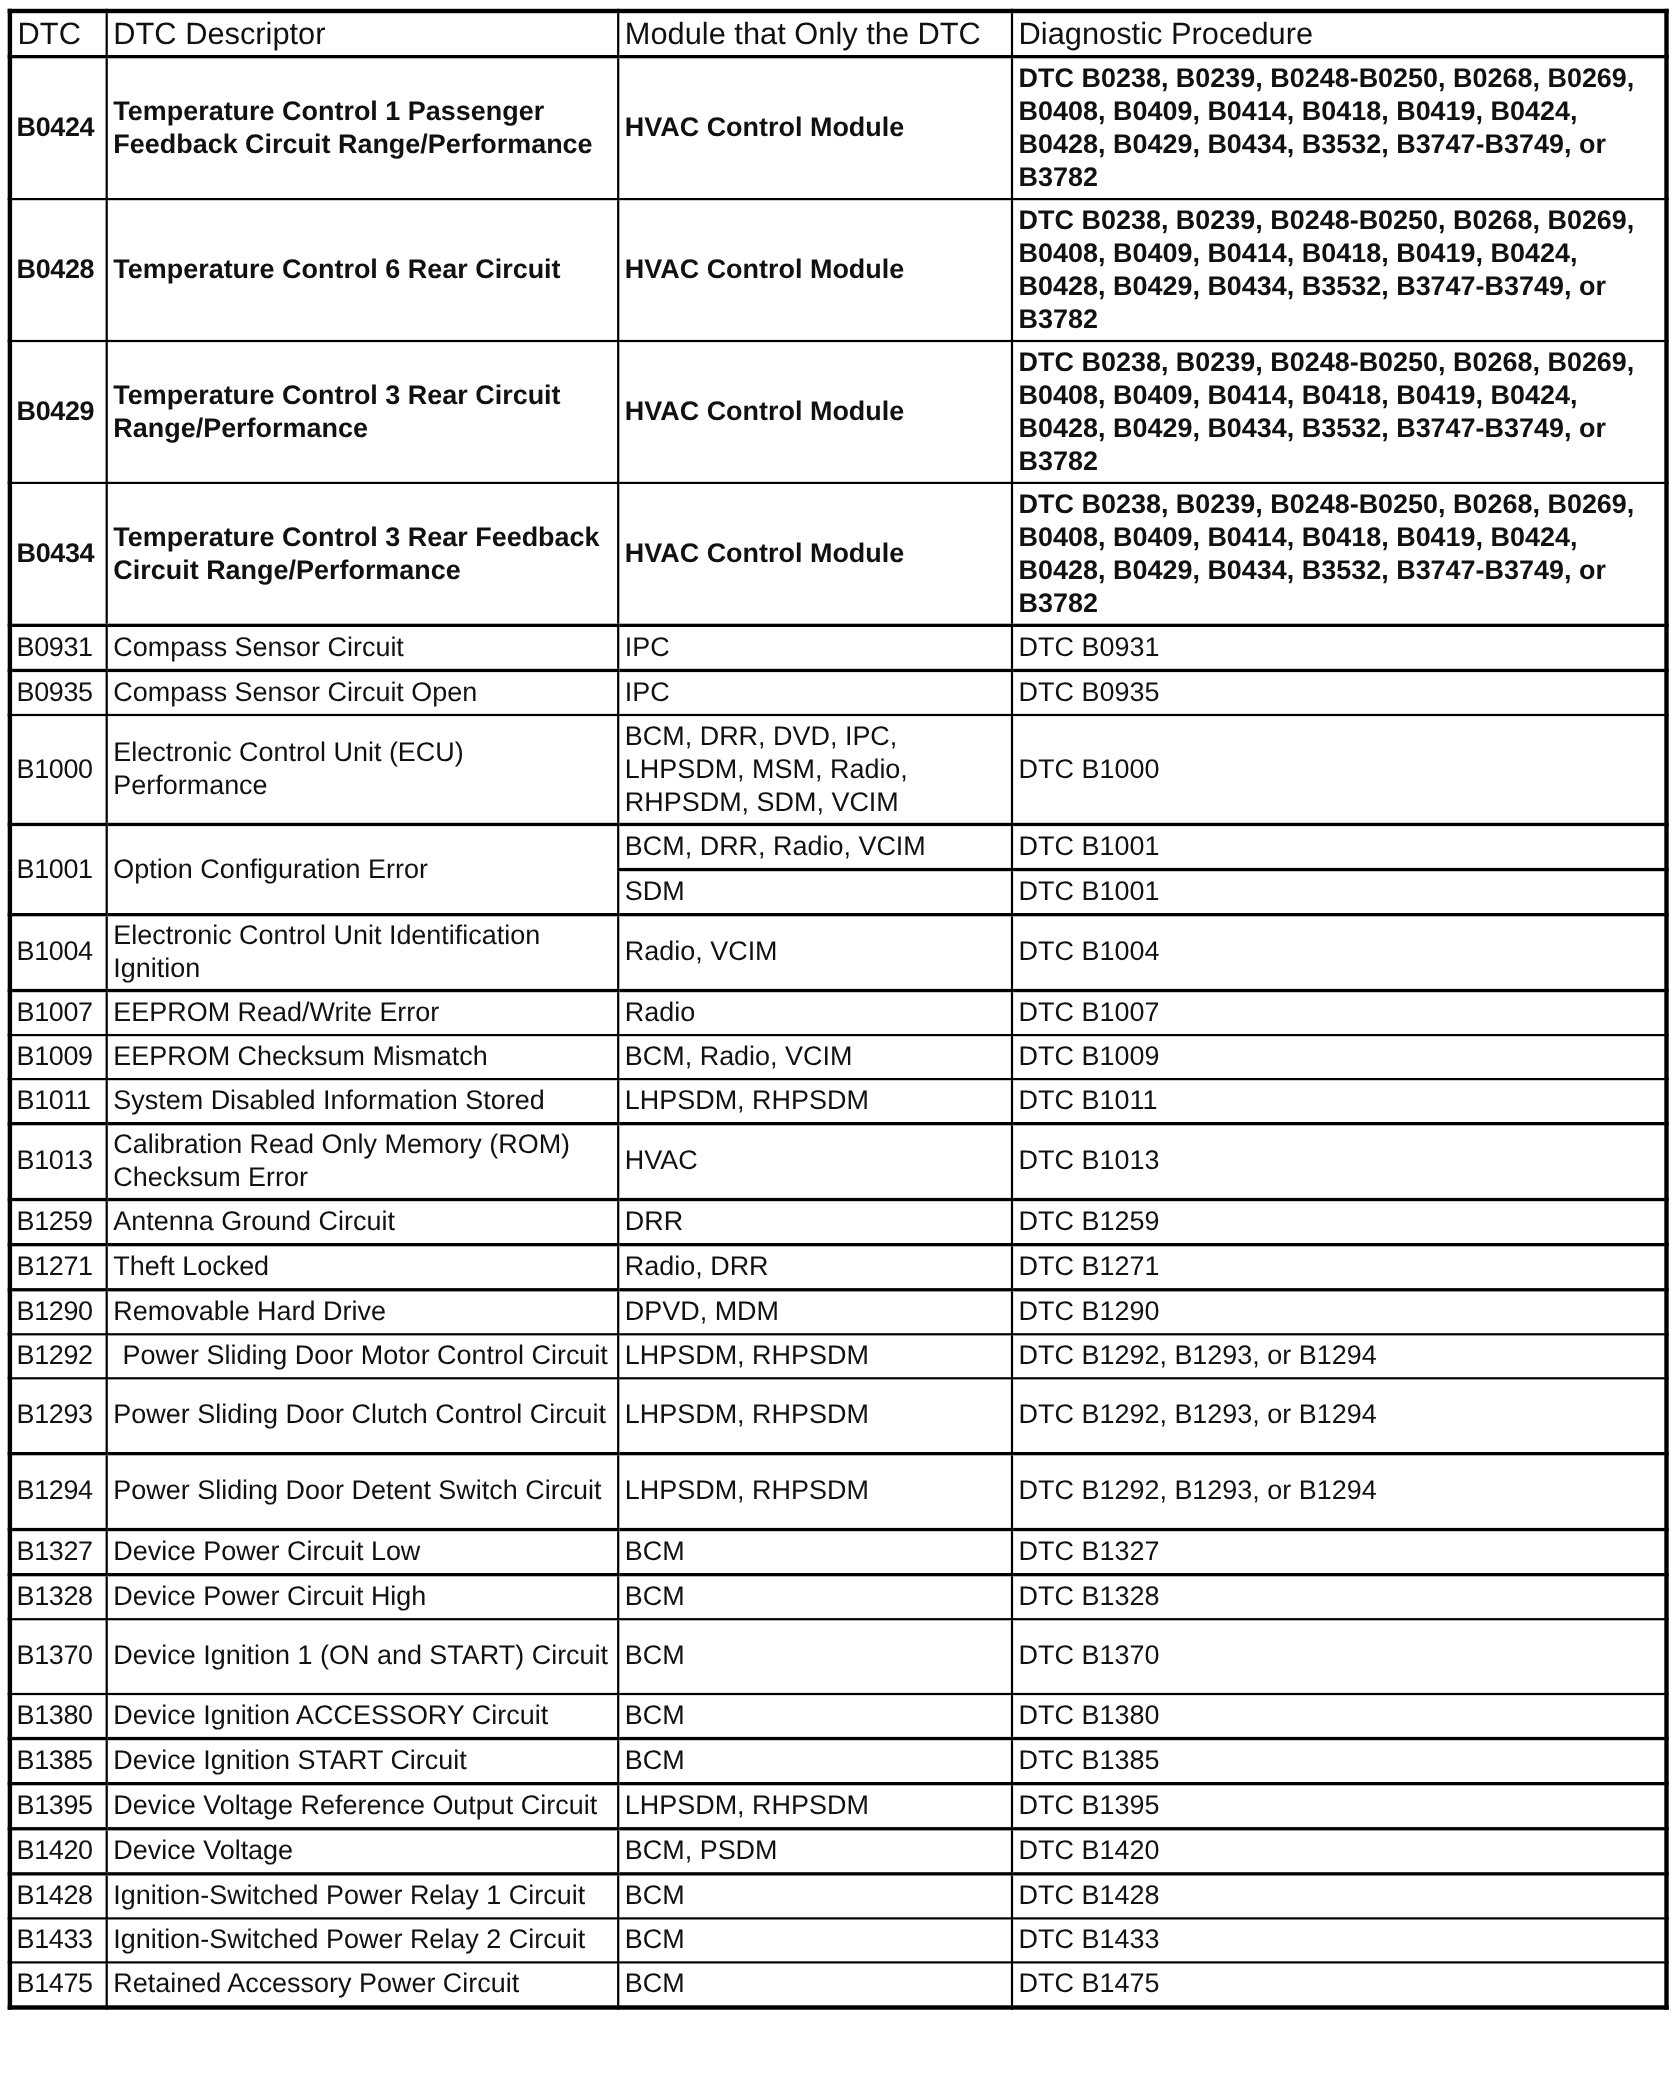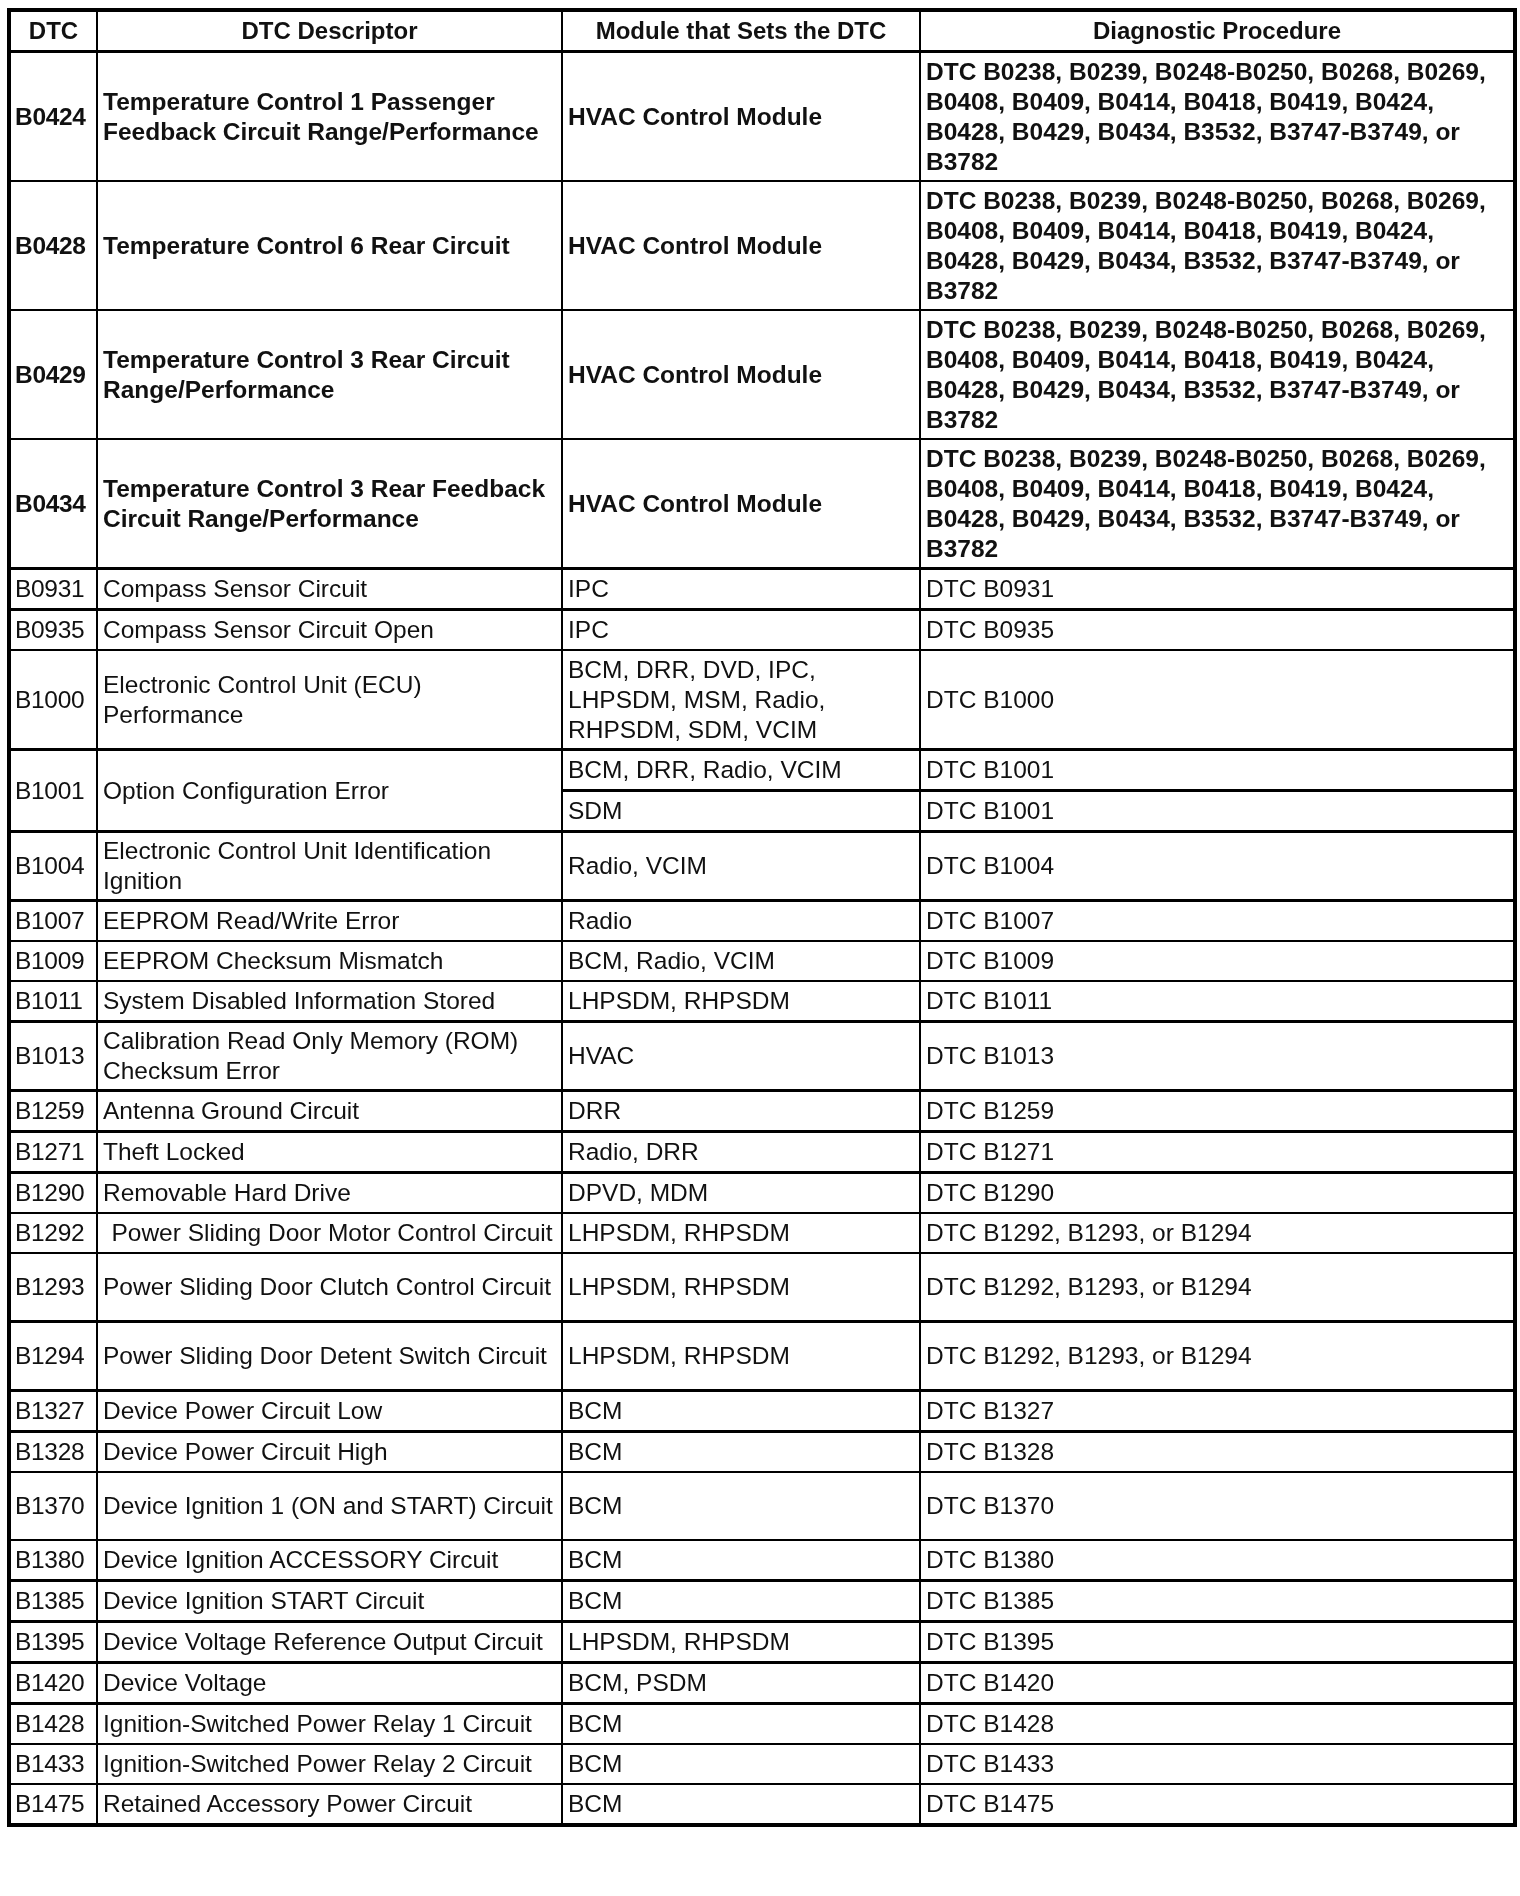--- a/index.html
+++ b/index.html
@@ -20,25 +20,25 @@
   table.dtc col.c4 { width: 595px; }
   table.dtc th, table.dtc td {
     border: 2px solid #000;
     padding: 0 5px;
     vertical-align: middle;
     line-height: 30px;
     text-align: left;
     overflow: hidden;
   }
   table.dtc th {
-    font-weight: bold;
-    text-align: center;
+    font-weight: normal;
+    text-align: left;
     height: 38px;
     border-bottom: 3px solid #000;
-    font-size: 24px;
+    font-size: 28px;
   }
   table.dtc td.dtc-code { padding: 0 3px 0 4px; letter-spacing: -0.3px; }
   tr.h1 td { height: 38px; }
   tr.h2 td { height: 66px; }
   tr.h3 td { height: 97px; }
   tr.h4 td { height: 127px; font-weight: bold; }
   tr.thick td { border-top-width: 3px; }
 </style>
 </head>
 <body>
@@ -47,21 +47,21 @@
   <colgroup>
       <col class="c1">
       <col class="c2">
       <col class="c3">
       <col class="c4">
     </colgroup>
   <thead>
     <tr>
       <th>DTC</th>
       <th>DTC Descriptor</th>
-      <th>Module that Sets the DTC</th>
+      <th>Module that Only the DTC</th>
       <th>Diagnostic Procedure</th>
     </tr>
   </thead>
   <tbody>
     <tr class="h4">
       <td class="dtc-code">B0424</td>
       <td>Temperature Control 1 Passenger Feedback Circuit Range/Performance</td>
       <td>HVAC Control Module</td>
       <td>DTC B0238, B0239, B0248-B0250, B0268, B0269, B0408, B0409, B0414, B0418, B0419, B0424, B0428, B0429, B0434, B3532, B3747-B3749, or B3782</td>
     </tr>

